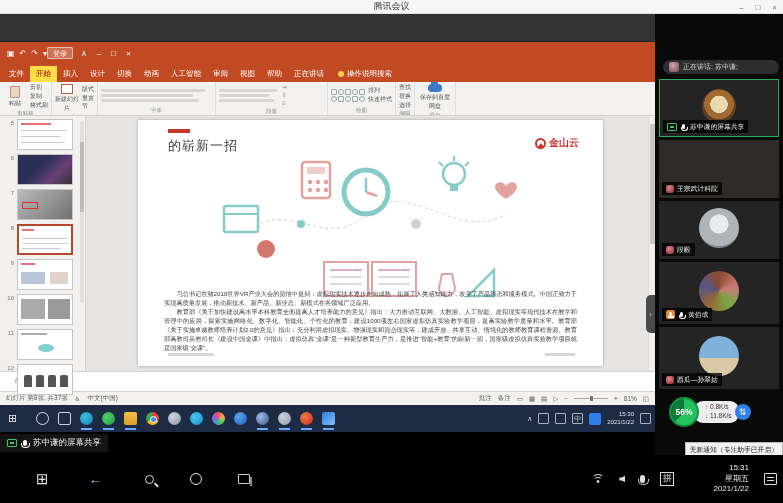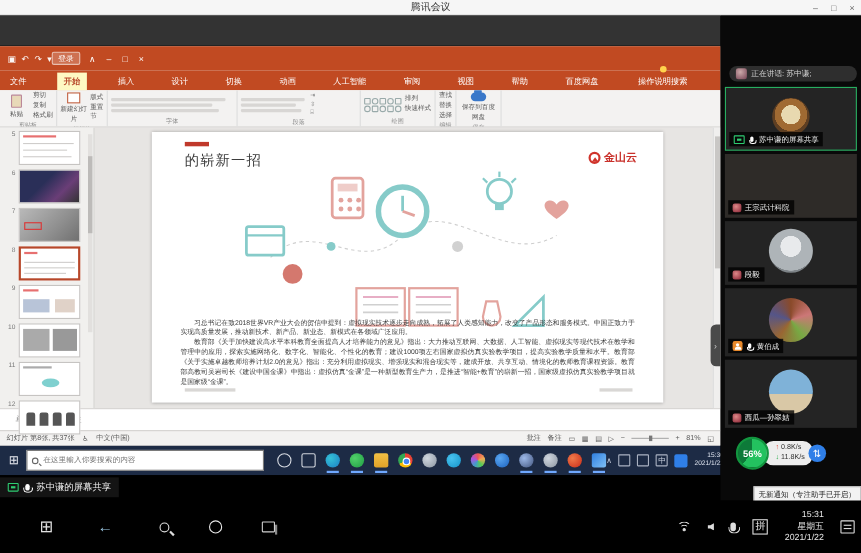--- a/index.html
+++ b/index.html
@@ -20,24 +20,24 @@
 
   
   #ppt { height:363px; background:#f3f2f1; position:relative; }
   .ppt-titlebar { height:22px; background:#c14a22; display:flex; align-items:center; color:#fff; }
   .qat { display:flex; gap:5px; margin-left:7px; font-size:8px; opacity:.95; align-items:center; }
   .ppt-doc-title { flex:1; text-align:center; font-size:8px; color:#ffe9e2; }
   .login-btn { font-size:7px; color:#fff; background:rgba(255,255,255,.22); border:1px solid rgba(255,255,255,.55);
     border-radius:2px; padding:0 5px; height:12px; line-height:11px; margin-right:8px; }
   .ppt-controls { display:flex; gap:10px; margin-right:8px; font-size:8px; align-items:center; }
   .ppt-tabs { height:18px; background:#c14a22; display:flex; align-items:flex-end; padding-left:3px;
-    color:#fff; font-size:7.5px; white-space:nowrap;gap:22px; }
+    color:#fff; font-size:7.5px; white-space:nowrap; }
   .tab { padding:3px 6px 3px; }
-  .tab.active { background:#fef9c3; color:#b7472a; font-weight:bold;text-align:right; }
-  .tab-tellme { margin-left:8px; display:flex; align-items:center; gap:3px; padding-bottom:3px;flex-direction:column; }
+  .tab.active { background:#fde047; color:#b7472a; font-weight:bold;text-align:right; }
+  .tab-tellme { margin-left:8px; display:flex; align-items:center; gap:3px; padding-bottom:3px; }
   .bulb { width:6px; height:6px; border-radius:50%; background:#ffd34d; display:inline-block; }
 
   .ribbon { height:34px; background:#f3f2f1; border-bottom:1px solid #d2d0ce; display:flex;
     font-size:6px; color:#5a5a5a; overflow:hidden; }
   .rgroup { border-right:1px solid #ddd; padding:2px 3px 0; display:flex; flex-direction:column; }
   .rg-body { flex:1; display:flex; gap:3px; align-items:center; }
   .rg-label { text-align:center; font-size:5.5px; color:#8a8a8a; padding:1px 0; }
   .bigbtn { display:flex; flex-direction:column; align-items:center; gap:1px; width:24px; text-align:center; }
   .ico-clip { width:10px; height:12px; background:#e8d9b8; border:1px solid #b89; border-radius:1px; }
   .ico-slide { width:12px; height:10px; background:#fff; border:1px solid #c06040; }
@@ -193,21 +193,21 @@
   .o-wifi i:nth-child(1){ width:13px; height:13px; top:0; }
   .o-wifi i:nth-child(2){ width:8px; height:8px; top:3px; }
   .o-wifi i:nth-child(3){ width:3px; height:3px; top:6px; border-bottom-color:#ddd; border-left-color:#ddd; border-right-color:#ddd; background:#ddd; }
   .o-spk { width:6px; height:7px; background:#ddd; clip-path:polygon(0 30%,40% 30%,100% 0,100% 100%,40% 70%,0 70%); position:relative; }
   .o-spk::after { content:'×'; position:absolute; left:6px; top:-2px; font-size:7px; color:#ddd; }
   .o-mic { width:5px; height:8px; background:#ddd; border-radius:2.5px; position:relative; }
   .o-mic::after { content:''; position:absolute; left:-2.5px; top:4px; width:9px; height:5px; border:1px solid #ddd;
     border-top:0; border-radius:0 0 5px 5px; }
   .ime-box { width:14px; height:14px; border:1px solid #ddd; font-size:9px; display:flex; align-items:center;
     justify-content:center; color:#eee; }
-  .ot-clock { text-align:right; font-size:8px; line-height:1.35; color:#e8e8e8; }
+  .ot-clock { text-align:right; font-size:8px; line-height:1.35; color:#e8e8e8;margin-left:24px; }
   .o-action { width:13px; height:12px; border:1.2px solid #ddd; border-radius:1px; position:relative; }
   .o-action::after { content:''; position:absolute; left:2px; top:3px; width:7px; height:1px; background:#ddd;
     box-shadow:0 3px 0 #ddd; }
 </style>
 </head>
 <body>
 
 <div class="stage">
 
   <div id="titlebar">
@@ -243,21 +243,21 @@
         <span class="tab">文件</span>
         <span class="tab active">开始</span>
         <span class="tab">插入</span>
         <span class="tab">设计</span>
         <span class="tab">切换</span>
         <span class="tab">动画</span>
         <span class="tab">人工智能</span>
         <span class="tab">审阅</span>
         <span class="tab">视图</span>
         <span class="tab">帮助</span>
-        <span class="tab">百度网盘</span>
+        <span class="tab">正在讲话</span>
         <span class="tab-tellme">
           <span class="bulb"></span>
           <span>操作说明搜索</span>
         </span>
       </div>
 
       <div class="ribbon">
         <div class="rgroup">
           <div class="rg-body">
             <span class="bigbtn">
@@ -492,24 +492,20 @@
           <span class="sb-zoombar"></span>
           <span>+</span>
           <span>81%</span>
           <span>◱</span>
         </span>
       </div>
     </div>
 
     <div id="shared-taskbar">
       <span class="st-start">⊞</span>
-      <span class="st-search">
-        <span class="mag"></span>
-        <input placeholder="在这里输入你要搜索的内容" style="">
-      </span>
       <span class="st-icons">
         <span class="sticon c-cortana"></span>
         <span class="sticon c-tview"></span>
         <span class="sticon c-edge run"></span>
         <span class="sticon c-green run"></span>
         <span class="sticon c-folder run"></span>
         <span class="sticon c-chrome"></span>
         <span class="sticon c-gray"></span>
         <span class="sticon c-plane"></span>
         <span class="sticon c-wheel"></span>

